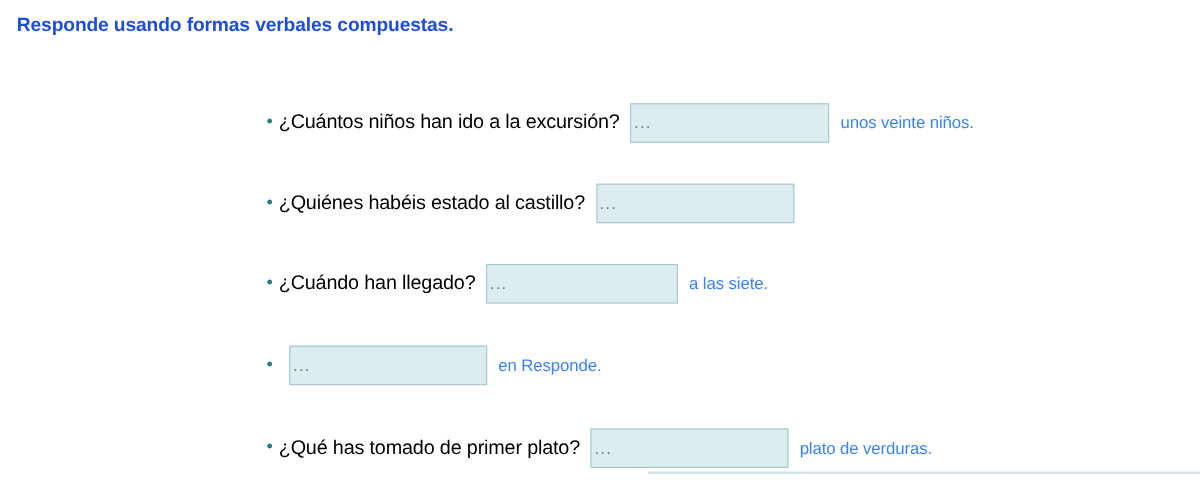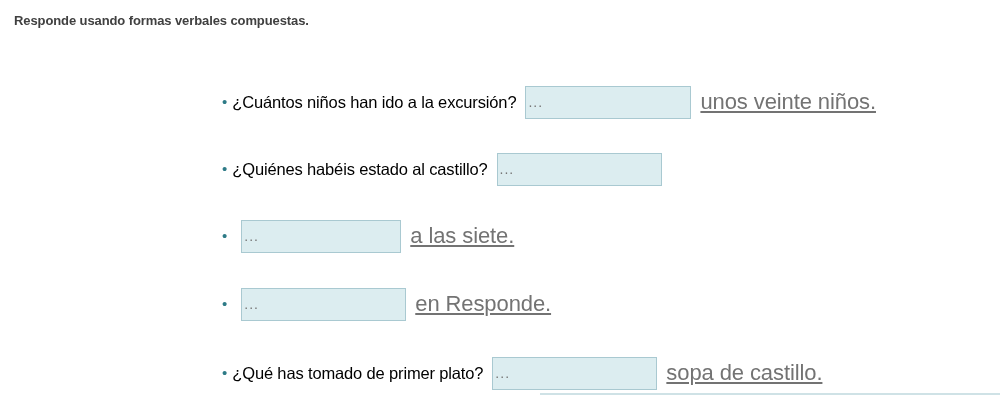--- a/index.html
+++ b/index.html
@@ -19,23 +19,23 @@
   .page {
     position: absolute;
     inset: 0;
   }
 
   
   .instruction {
     position: absolute;
     left: 14px;
     top: 13px;
-    font-size: 13px;
+    font-size: 16px;
     font-weight: bold;
-    color: #404040;
+    color: #1d4ed8;
     letter-spacing: -0.1px;
     white-space: nowrap;
   }
 
   
   .rows {
     position: absolute;
     left: 0;
     top: 0;
     width: 1000px;
@@ -74,24 +74,23 @@
     margin: 0 9px;
     background: #dcedf0;
     border: 1px solid #a9c9d1;
     color: #9bb6bc;
     font-size: 14px;
     letter-spacing: 1px;
     cursor: text;
   }
 
   .answer {
-    font-size: 22px;
-    color: #737373;
+    font-size: 14px;
+    color: #3b82f6;
     letter-spacing: -0.1px;
-    text-decoration: underline;
   }
 
   
   .row-0 { left: 222px; top: 85px; }
   .row-0 .blank { width: 166px; }
 
   .row-1 { left: 222px; top: 152px; }
   .row-1 .blank { width: 165px; }
 
   .row-2 { left: 222px; top: 219px; }
@@ -130,34 +129,35 @@
     </div>
 
     <div class="row row-1">
       <span class="bullet">•</span>
       <span class="question">¿Quiénes habéis estado al castillo?</span>
       <input class="blank" type="text" placeholder="..." style="">
     </div>
 
     <div class="row row-2">
       <span class="bullet">•</span>
+      <span class="question">¿Cuándo han llegado?</span>
       <input class="blank" type="text" placeholder="..." style="">
       <span class="answer">a las siete.</span>
     </div>
 
     <div class="row row-3">
       <span class="bullet">•</span>
       <input class="blank" type="text" placeholder="..." style="">
       <span class="answer">en Responde.</span>
     </div>
 
     <div class="row row-4">
       <span class="bullet">•</span>
       <span class="question">¿Qué has tomado de primer plato?</span>
       <input class="blank" type="text" placeholder="..." style="">
-      <span class="answer">sopa de castillo.</span>
+      <span class="answer">plato de verduras.</span>
     </div>
 
   </div>
 
   <div class="bottom-rule"></div>
 
 </div>
 
 </body></html>

